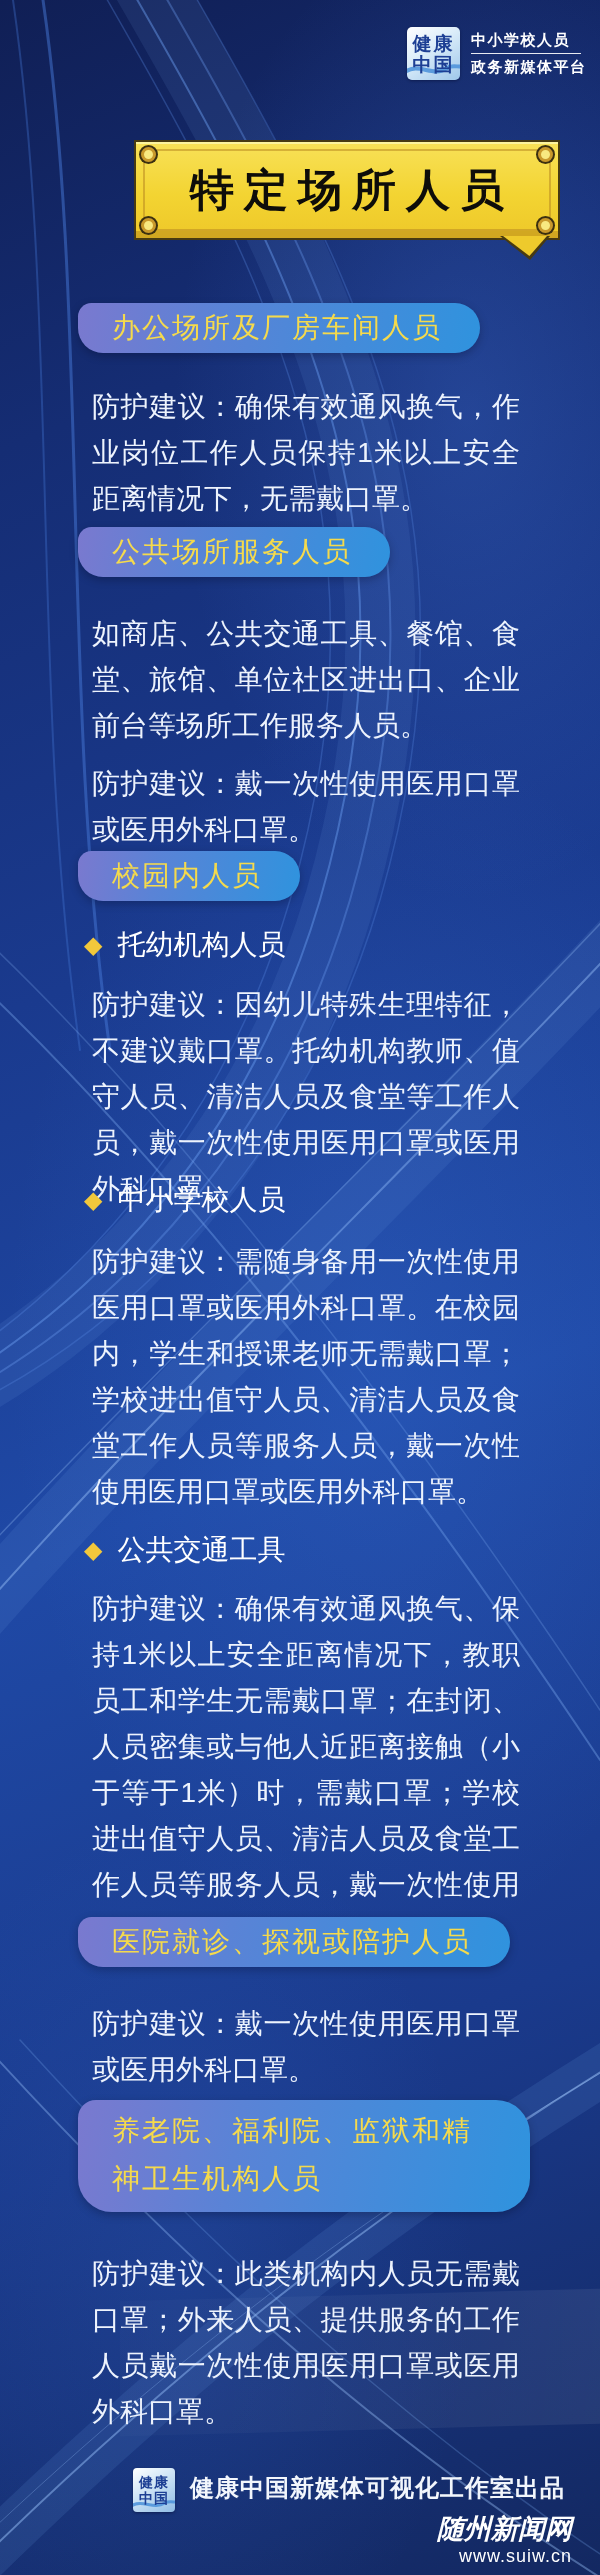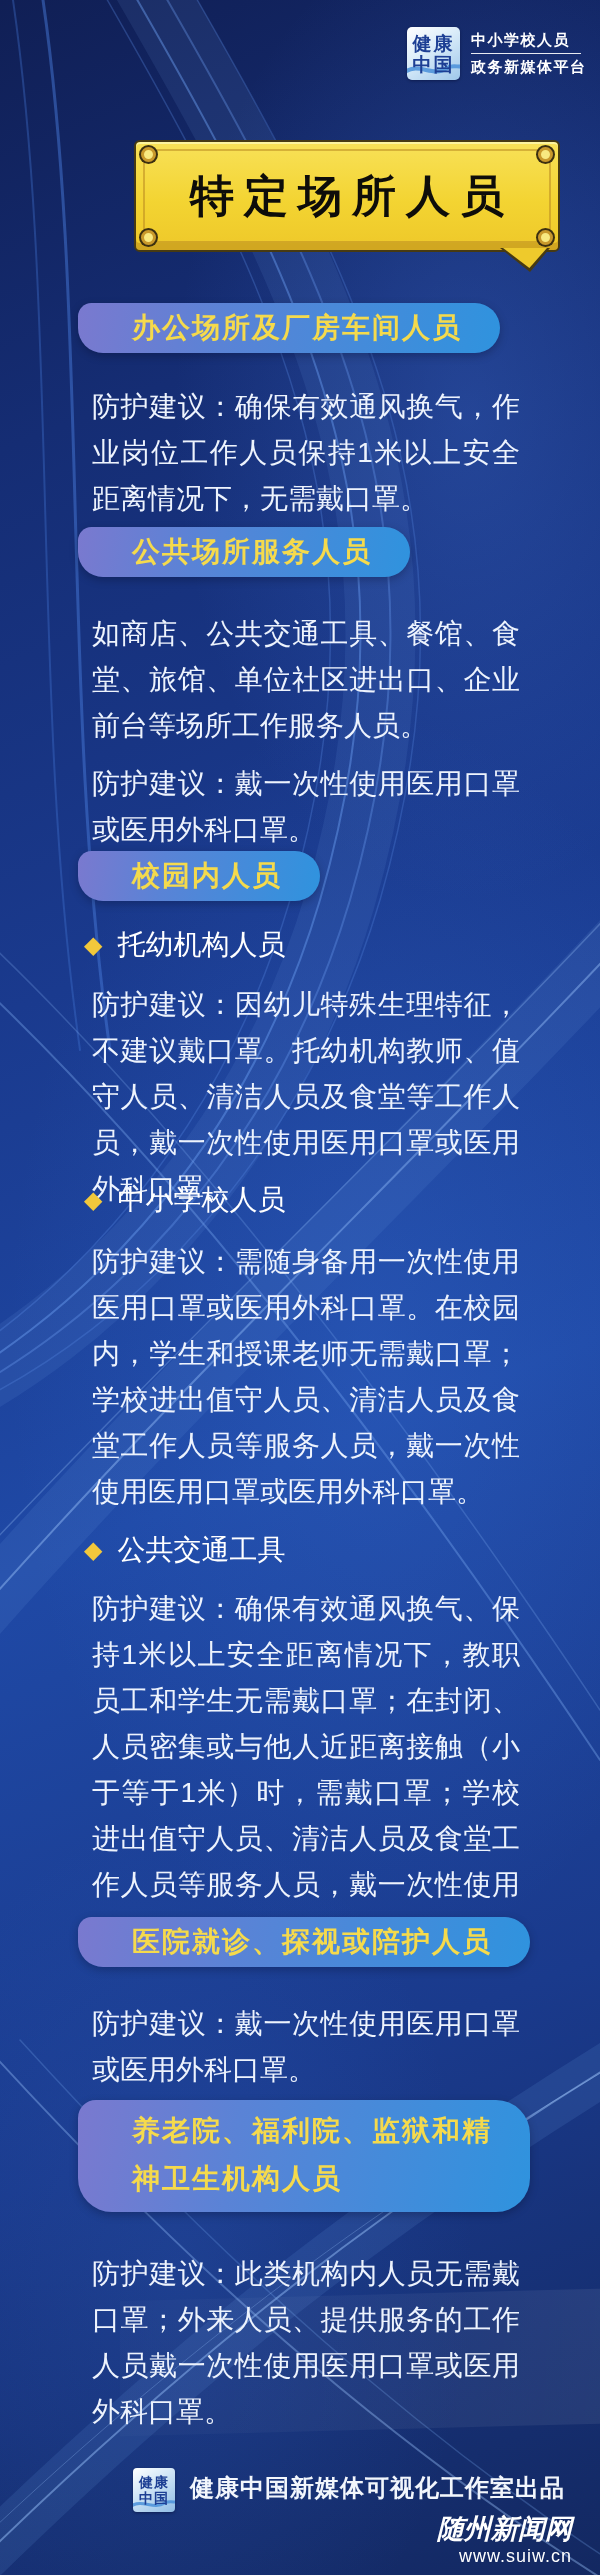--- a/index.html
+++ b/index.html
@@ -27,41 +27,41 @@
     background:linear-gradient(145deg,#ffffff 0%,#ddeefa 40%,#9ec7ea 100%);
     box-shadow:0 1px 3px rgba(0,0,30,.4);}
   .brand-logo .logo-chars{position:relative;z-index:2;height:100%;display:flex;flex-direction:column;
     align-items:center;justify-content:center;font-weight:900;color:#1d3f94;font-size:19px;line-height:21px;letter-spacing:2px;}
   .logo-wave{position:absolute;left:0;bottom:0;width:100%;height:22px;z-index:1;}
   .brand-text{color:#ffffff;font-family:"Liberation Serif",serif;font-weight:bold;
     font-size:15px;letter-spacing:1.5px;line-height:18px;}
   .brand-divider{height:1px;width:110px;background:rgba(255,255,255,.9);margin:4px 0;}
 
   
-  .banner{position:absolute;top:140px;left:134px;width:426px;height:112px;border-radius:6px;
+  .banner{position:absolute;top:140px;left:134px;width:426px;height:100px;border-radius:0;
     background:linear-gradient(180deg,#f8e158 0%,#f3d432 55%,#eec829 100%);
     border:2px solid #473a12;box-sizing:border-box;
     box-shadow:inset 0 -7px 0 rgba(172,126,22,.45), inset 0 2px 0 rgba(255,255,205,.6);}
   .banner::before{content:"";position:absolute;inset:7px;border:2px solid rgba(186,139,32,.55);border-radius:3px;}
   .banner h1{margin:0;height:100%;display:flex;align-items:center;justify-content:center;
     font-size:44px;font-weight:900;color:#0e0d0a;letter-spacing:10px;text-indent:10px;}
   .rivet{position:absolute;width:15px;height:15px;border-radius:50%;box-sizing:border-box;
     background:#f8e980;border:3px solid #c9992b;box-shadow:0 0 0 2px #3c3010;}
   .r-tl{top:5px;left:5px}.r-tr{top:5px;right:5px}.r-bl{bottom:5px;left:5px}.r-br{bottom:5px;right:5px}
   .tail-outline{position:absolute;right:8px;bottom:-22px;width:50px;height:24px;background:#473a12;
     clip-path:polygon(0 0,100% 0,60% 100%);}
   .tail-fill{position:absolute;left:3px;top:0;width:44px;height:20px;background:#eeca2c;
     clip-path:polygon(0 0,100% 0,60% 100%);}
 
   
   .pill{position:absolute;left:78px;height:50px;display:inline-flex;align-items:center;
     padding:0 38px 0 34px;border-radius:14px 26px 26px 26px;
     background:linear-gradient(100deg,#7a79cf 0%,#5a83d6 35%,#2f93de 100%);
     box-shadow:0 3px 8px rgba(0,0,20,.25);}
-  .pill span{font-size:28px;font-weight:bold;color:#f5da4c;letter-spacing:2px;white-space:nowrap;margin-left:20px;}
+  .pill span{font-size:28px;font-weight:normal;color:#f5da4c;letter-spacing:2px;white-space:nowrap;}
   .pill-large{width:452px;height:auto;box-sizing:border-box;padding:7px 30px 9px 34px;
     border-radius:18px 34px 34px 34px;}
   .pill-large span{white-space:normal;line-height:48px;}
 
   
   .para{position:absolute;left:80px;width:452px;color:#edf3fd;font-size:28px;line-height:46px;
     text-align:justify;text-justify:inter-ideograph;}
   .para p{margin:12px;}
   .subtitle{position:absolute;left:84px;display:flex;align-items:center;gap:15px;
     color:#ffffff;font-size:28px;font-weight:500;}

